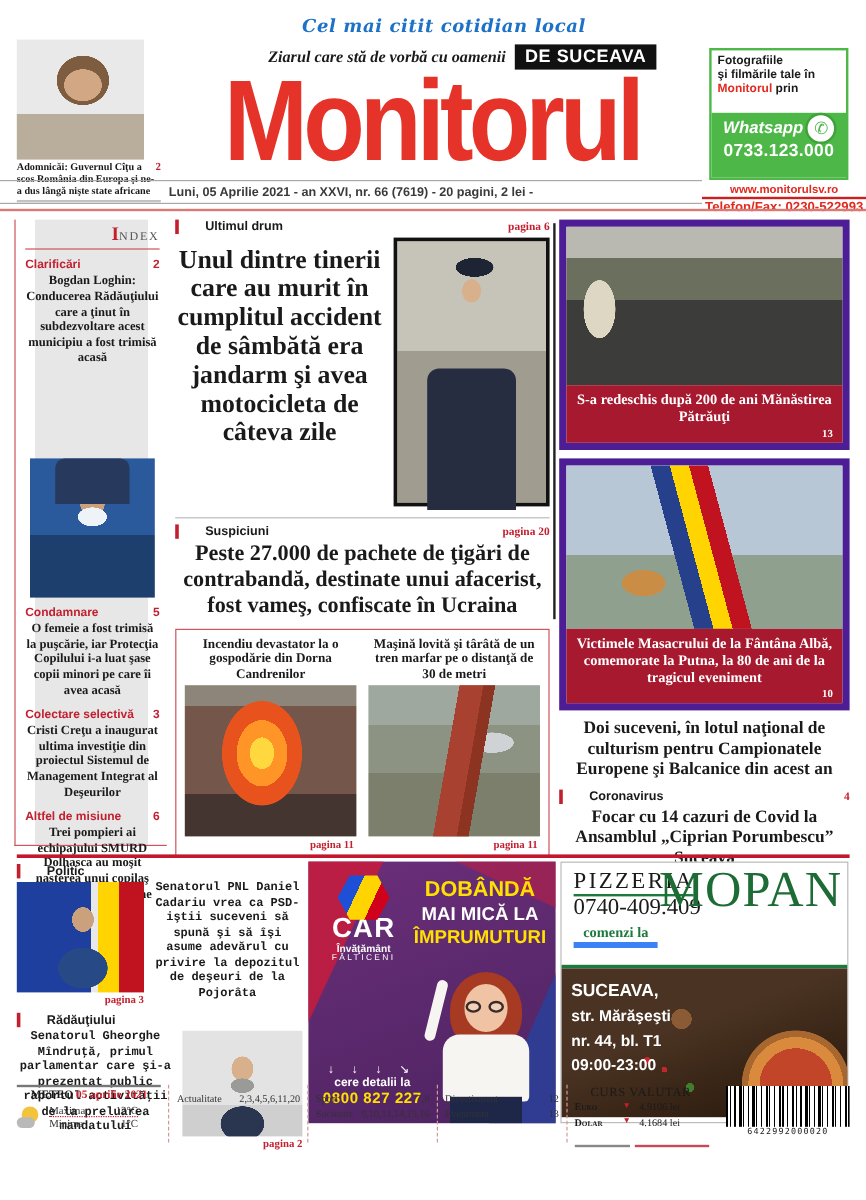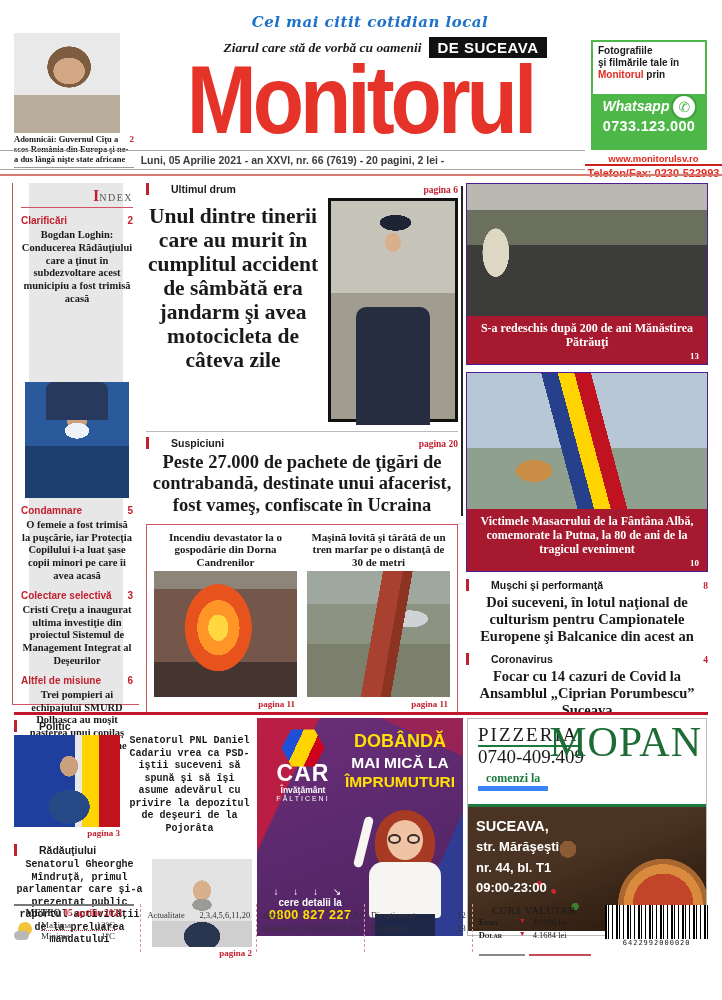--- a/index.html
+++ b/index.html
@@ -80,21 +80,21 @@
       linear-gradient(180deg,#8e857a 0 14%,#74564a 14% 72%,#443530 72%)}
   .pb-crash{background:
       linear-gradient(100deg,transparent 0 46%,#a8412f 46% 58%,#8c3322 58% 64%,transparent 64%),
       radial-gradient(ellipse 30px 14px at 72% 38%,#cfd3d6 0 60%,transparent 61%),
       linear-gradient(180deg,#9fa89f 0 26%,#8d9382 26% 58%,#7d7f6d 58%)}
   .pb-page{text-align:right;color:#c2202f;font-family:"Liberation Serif",serif;font-weight:bold;font-size:9px;padding:2px 2px}
 
   
   .rightcol{left:466px;top:183px;width:242px}
   .blackrule{left:461px;top:186px;width:2px;height:330px;background:#222}
-  .card{border:1px solid #4c1d95;margin-bottom:7px}
+  .card{border:6px solid #4c1d95;margin-bottom:7px}
   .card-photo1{height:132px;background:
       radial-gradient(ellipse 22px 40px at 12% 52%,#ded7c4 0 60%,transparent 61%),
       linear-gradient(180deg,#b9b9b2 0 20%,#6b6f5e 20% 46%,#3c3c3a 46%)}
   .card-photo2{height:136px;background:
       linear-gradient(75deg,transparent 0 40%,#27408b 40% 46%,#ffd400 46% 52%,#c1121f 52% 58%,transparent 58%),
       radial-gradient(ellipse 24px 34px at 50% 62%,#2b2118 0 60%,transparent 61%),
       radial-gradient(ellipse 30px 18px at 28% 72%,#c98d45 0 60%,transparent 61%),
       linear-gradient(180deg,#b7c7d6 0 55%,#8fa08f 55%)}
   .card-cap{background:#a6192e;color:#fff;text-align:center;font-family:"Liberation Serif",serif;
     font-weight:bold;font-size:12px;line-height:1.2;padding:5px 8px 2px;position:relative}
@@ -303,24 +303,20 @@
     </div>
     <div class="card">
       <div class="card-photo2"></div>
       <div class="card-cap">
         <span>Victimele Masacrului de la Fântâna Albă, comemorate la Putna, la 80 de ani de la tragicul eveniment</span>
         <span class="cp">10</span>
       </div>
     </div>
 
     <div class="rstory">
-      <div class="kicker">
-        <span class="kt">Muşchi şi performanţă</span>
-        <span class="kp">8</span>
-      </div>
       <div class="h3">Doi suceveni, în lotul naţional de culturism pentru Campionatele Europene şi Balcanice din acest an</div>
     </div>
     <div class="rstory">
       <div class="kicker">
         <span class="kt">Coronavirus</span>
         <span class="kp">4</span>
       </div>
       <div class="h3">Focar cu 14 cazuri de Covid la Ansamblul „Ciprian Porumbescu” Suceava</div>
     </div>
   </div>

